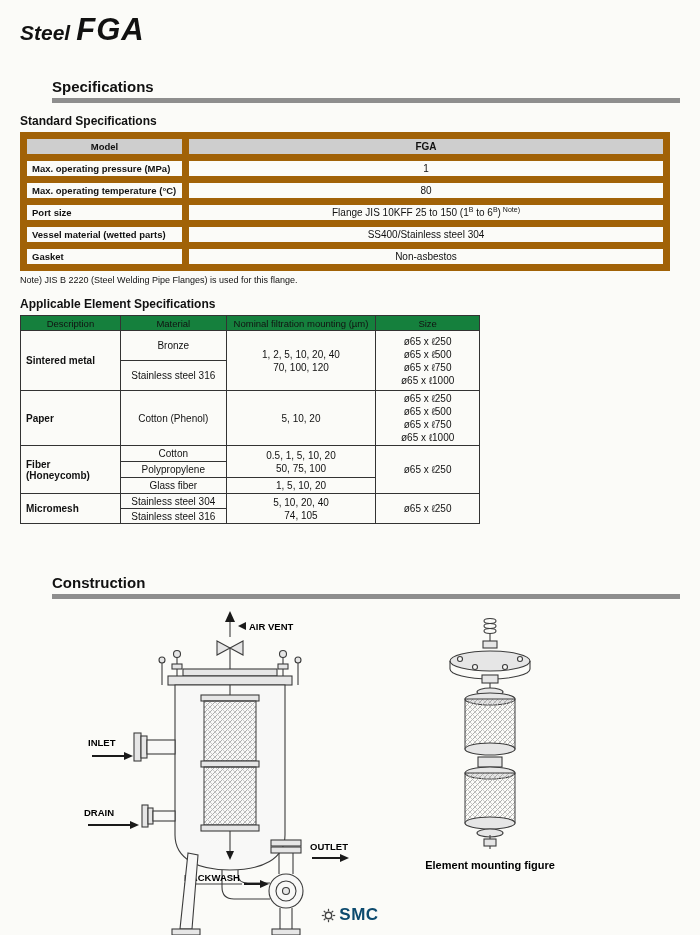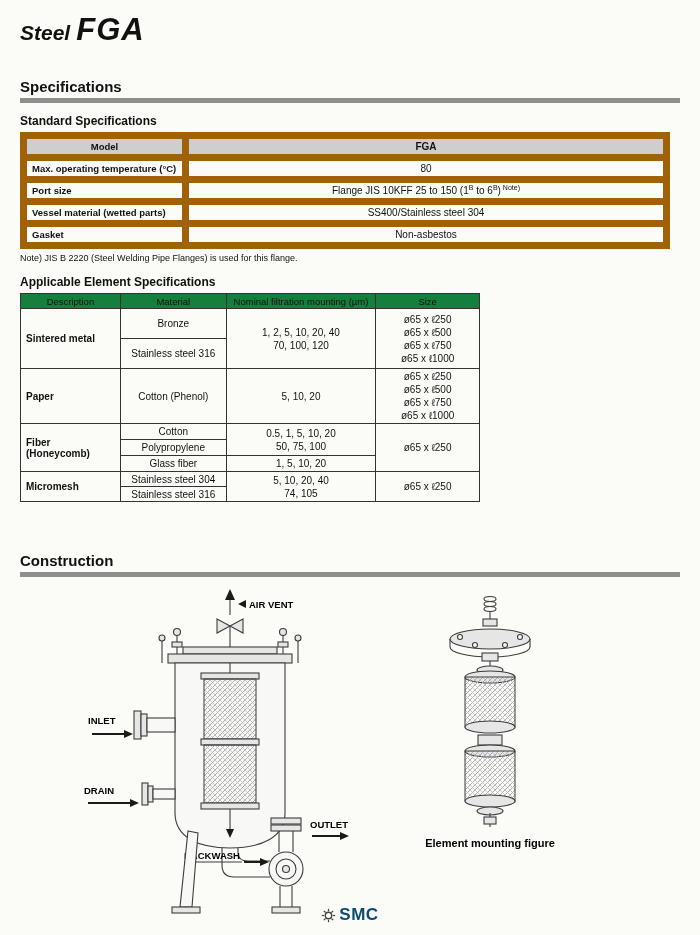--- a/index.html
+++ b/index.html
@@ -6,21 +6,21 @@
   html, body { margin: 0; padding: 0; }
   body { background: #e9e9e6; font-family: "Liberation Sans", "DejaVu Sans", sans-serif; color: #111; }
   .page { width: 700px; height: 935px; margin: 0 auto; background: #fbfbf8; padding: 12px 20px; position: relative; overflow: hidden; }
 
   
   .title-row { margin: 0 0 30px 0; }
   .t-series { font-style: italic; font-weight: bold; font-size: 21px; }
   .t-model { font-style: italic; font-weight: bold; font-size: 31px; margin-left: 6px; letter-spacing: 1px; }
 
   
-  .section-head { margin-bottom: 8px; }
+  .section-head { margin-bottom: 8px; margin-left: 32px; }
   .sh-text { font-size: 15px; font-weight: bold; }
   .sh-bar { height: 5px; background: #8e8e8e; margin-top: 3px; }
 
   .subhead { font-size: 12px; font-weight: bold; margin: 11px 0 4px 0; }
 
   
   .spec-table { border-collapse: collapse; width: 650px; font-size: 10px; }
   .spec-table td { border: 7px solid #a16207; padding: 2px 5px; height: 13px; }
   .spec-table .lbl { width: 162px; font-weight: bold; font-size: 9.5px; }
   .spec-table .val { text-align: center; }
@@ -74,20 +74,24 @@
     <div class="sh-bar"></div>
   </div>
 
   <div class="subhead">Standard Specifications</div>
 
   <table class="spec-table">
     <tbody>
         <tr class="hdr">
       <td class="lbl">Model</td>
       <td class="val">FGA</td>
+    </tr>
+    <tr>
+      <td class="lbl">Max. operating pressure (MPa)</td>
+      <td class="val">1</td>
     </tr>
     <tr>
       <td class="lbl">Max. operating temperature (°C)</td>
       <td class="val">80</td>
     </tr>
     <tr>
       <td class="lbl">Port size</td>
       <td class="val"><span>Flange JIS 10KFF 25 to 150 (1</span><sup>B</sup><span> to 6</span><sup>B</sup><span>)</span><sup> Note)</sup></td>
     </tr>
     <tr>

